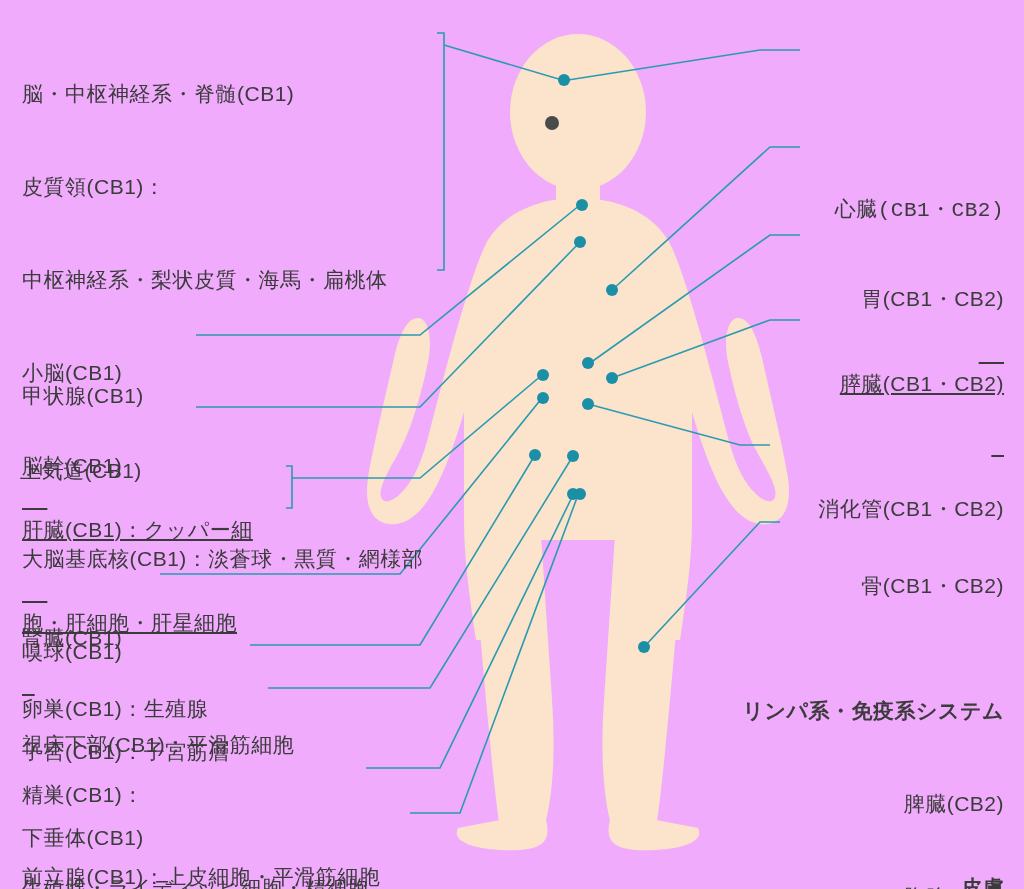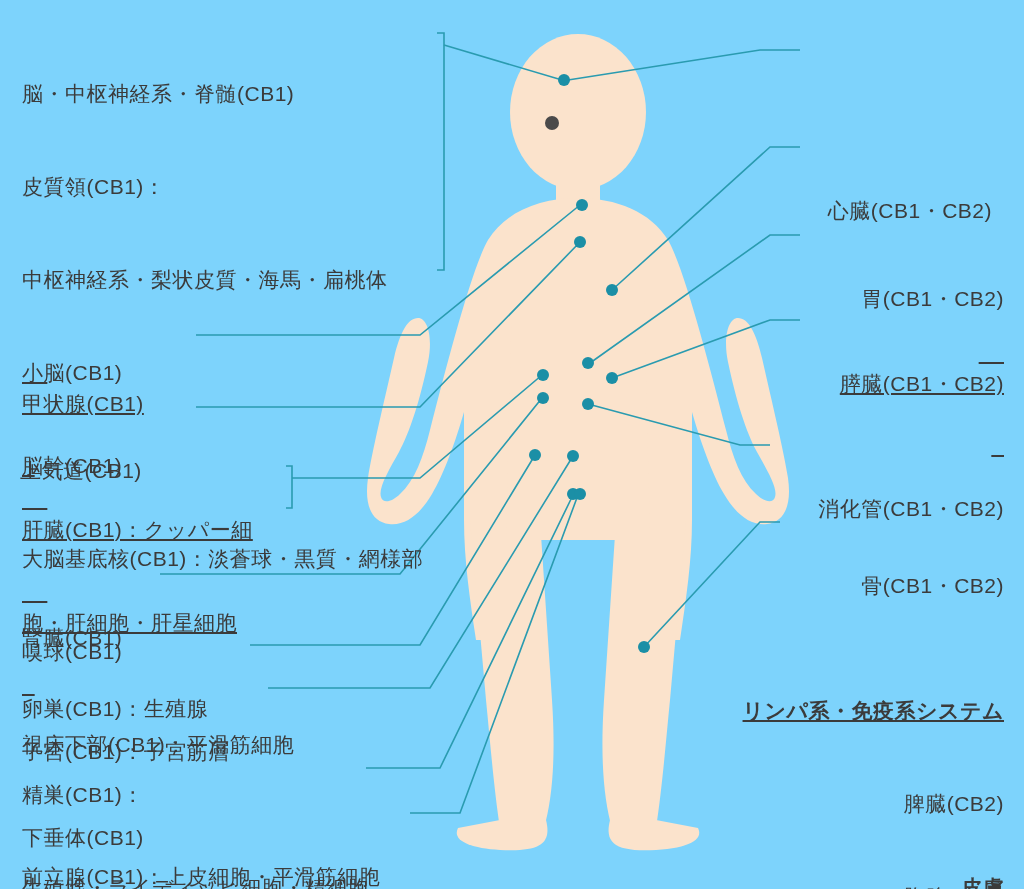--- a/index.html
+++ b/index.html
@@ -7,21 +7,21 @@
     padding: 0;
     background: #ffffff;
   }
   body {
     font-family: "Liberation Sans", "DejaVu Sans", sans-serif;
   }
   #stage {
     position: relative;
     width: 1024px;
     height: 889px;
-    background: #7dd3fc;
+    background: #f0abfc;
     overflow: hidden;
   }
   .svg-layer {
     position: absolute;
     left: 0;
     top: 0;
     width: 1024px;
     height: 889px;
   }
   .label {
@@ -33,21 +33,20 @@
     letter-spacing: 0.5px;
   }
   .label.right {
     text-align: right;
   }
   .label .indent {
     display: block;
   }
   .group-title {
     font-weight: bold;
-    text-decoration: underline;
   }
 </style>
 </head>
 <body>
 
 <div id="stage">
 
   <svg class="svg-layer" viewBox="0 0 1024 889">
 
     <g>
@@ -175,21 +174,21 @@
     <span class="indent">皮質領(CB1)：</span>
     <span class="indent">中枢神経系・梨状皮質・海馬・扁桃体</span>
     <span class="indent">小脳(CB1)</span>
     <span class="indent">脳幹(CB1)</span>
     <span class="indent">大脳基底核(CB1)：淡蒼球・黒質・網様部</span>
     <span class="indent">嗅球(CB1)</span>
     <span class="indent">視床下部(CB1)：平滑筋細胞</span>
     <span class="indent">下垂体(CB1)</span>
   </div>
 
-  <div class="label" style="left:22px; top:326px;text-decoration:underline;">
+  <div class="label" style="left:22px; top:318px;">
     <span class="indent">甲状腺(CB1)</span>
   </div>
 
   <div class="label" style="left:20px; top:393px;">
     <span class="indent">上気道(CB1)</span>
   </div>
 
   <div class="label" style="left:22px; top:452px;text-decoration:underline;">
     <span class="indent">肝臓(CB1)：クッパー細</span>
     <span class="indent">胞・肝細胞・肝星細胞</span>
@@ -210,21 +209,21 @@
   <div class="label" style="left:22px; top:717px;">
     <span class="indent">精巣(CB1)：</span>
     <span class="indent">生殖腺・ライディッヒ細胞・精細胞</span>
   </div>
 
   <div class="label" style="left:22px; top:799px;">
     <span class="indent">前立腺(CB1)：上皮細胞・平滑筋細胞</span>
   </div>
 
 
-  <div class="label right" style="right:32px; top:133px;">
+  <div class="label right" style="right:20px; top:133px;font-family:Liberation Mono, monospace;">
     <span class="indent">心臓(CB1・CB2)</span>
   </div>
 
   <div class="label right" style="right:20px; top:221px;text-align:center;">
     <span class="indent">胃(CB1・CB2)</span>
   </div>
 
   <div class="label right" style="right:20px; top:306px;text-decoration:underline;">
     <span class="indent">膵臓(CB1・CB2)</span>
   </div>

